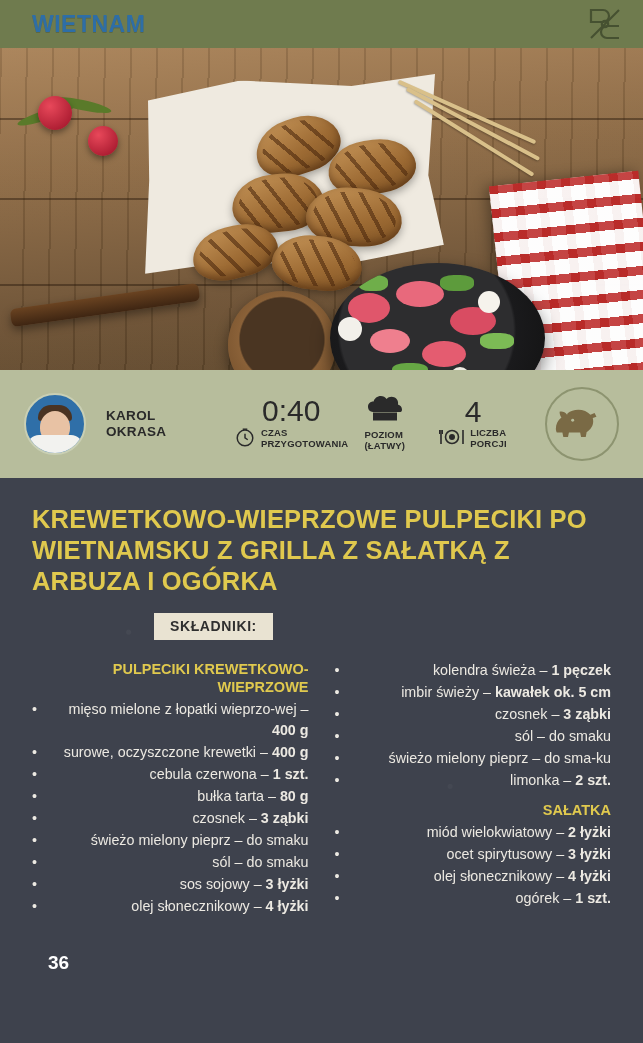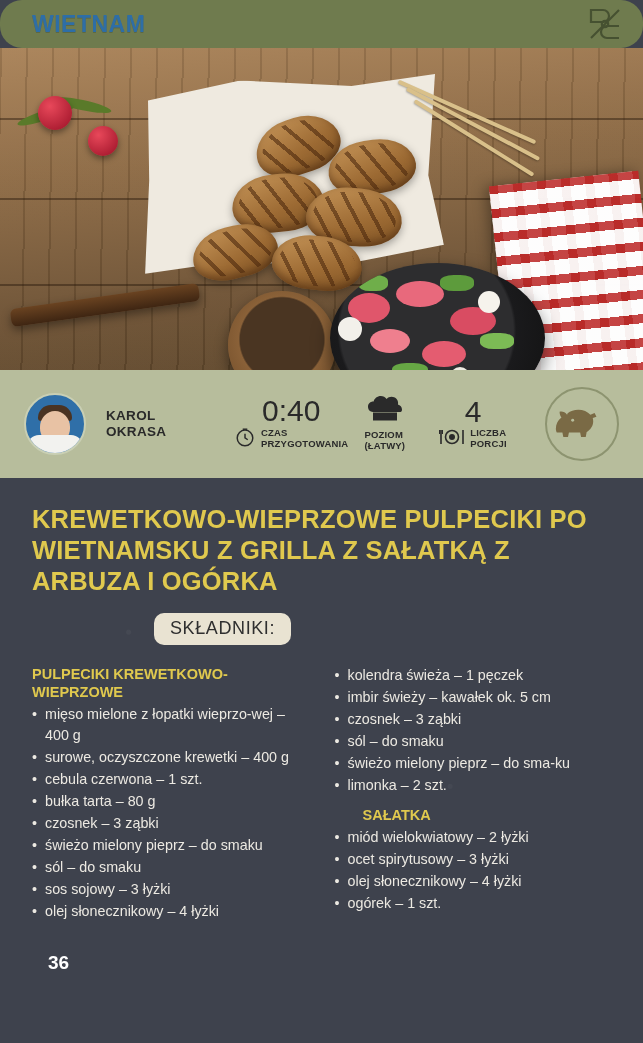--- a/index.html
+++ b/index.html
@@ -18,21 +18,20 @@
   }
 
   
   .header {
     position: relative;
     height: 48px;
     background: #6f7b4e;
     display: flex;
     align-items: center;
     padding-left: 32px;
-    border-radius: 22px;
   }
   .country {
     color: #2e6ea6;
     font-size: 23px;
     font-weight: bold;
     letter-spacing: 0.5px;
     text-shadow: 0 1px 0 rgba(0,0,0,0.15);
   }
   .header-ornament {
     position: absolute;
@@ -260,32 +259,31 @@
     font-weight: bold;
     line-height: 1.22;
     letter-spacing: 0.2px;
     text-transform: uppercase;
   }
   .ingredients-tag {
     display: inline-block;
     margin: 16px 0 0 122px;
     background: #e9e3d2;
     color: #2f2f2f;
-    font-size: 18px;
-    font-weight: normal;
+    font-size: 14px;
+    font-weight: bold;
     letter-spacing: 0.6px;
     padding: 5px 16px 6px 16px;
-    border-radius: 10px;
   }
   .cols {
     display: flex;
     gap: 26px;
     margin-top: 20px;
   }
-  .col { flex: 1; }
+  .col { flex: 1; text-align: right; }
   .col-head {
     color: #e0c94e;
     font-size: 14.5px;
     font-weight: bold;
     line-height: 1.25;
     text-transform: uppercase;
     margin-bottom: 2px;
   }
   ul.ing {
     list-style: none;
@@ -298,21 +296,21 @@
     padding-left: 13px;
     margin-bottom: 1px;
   }
   ul.ing li::before {
     content: "•";
     position: absolute;
     left: 0;
     top: 0;
     color: #ece9e2;
   }
-  ul.ing li b { font-weight: normal; }
+  ul.ing li b { font-weight: bold; }
   .subhead-gap { margin-top: 10px; margin-left: 28px; }
   .page-no {
     position: absolute;
     left: 48px;
     bottom: 18px;
     color: #ffffff;
     font-size: 19px;
     font-weight: bold;
   }
 </style>

